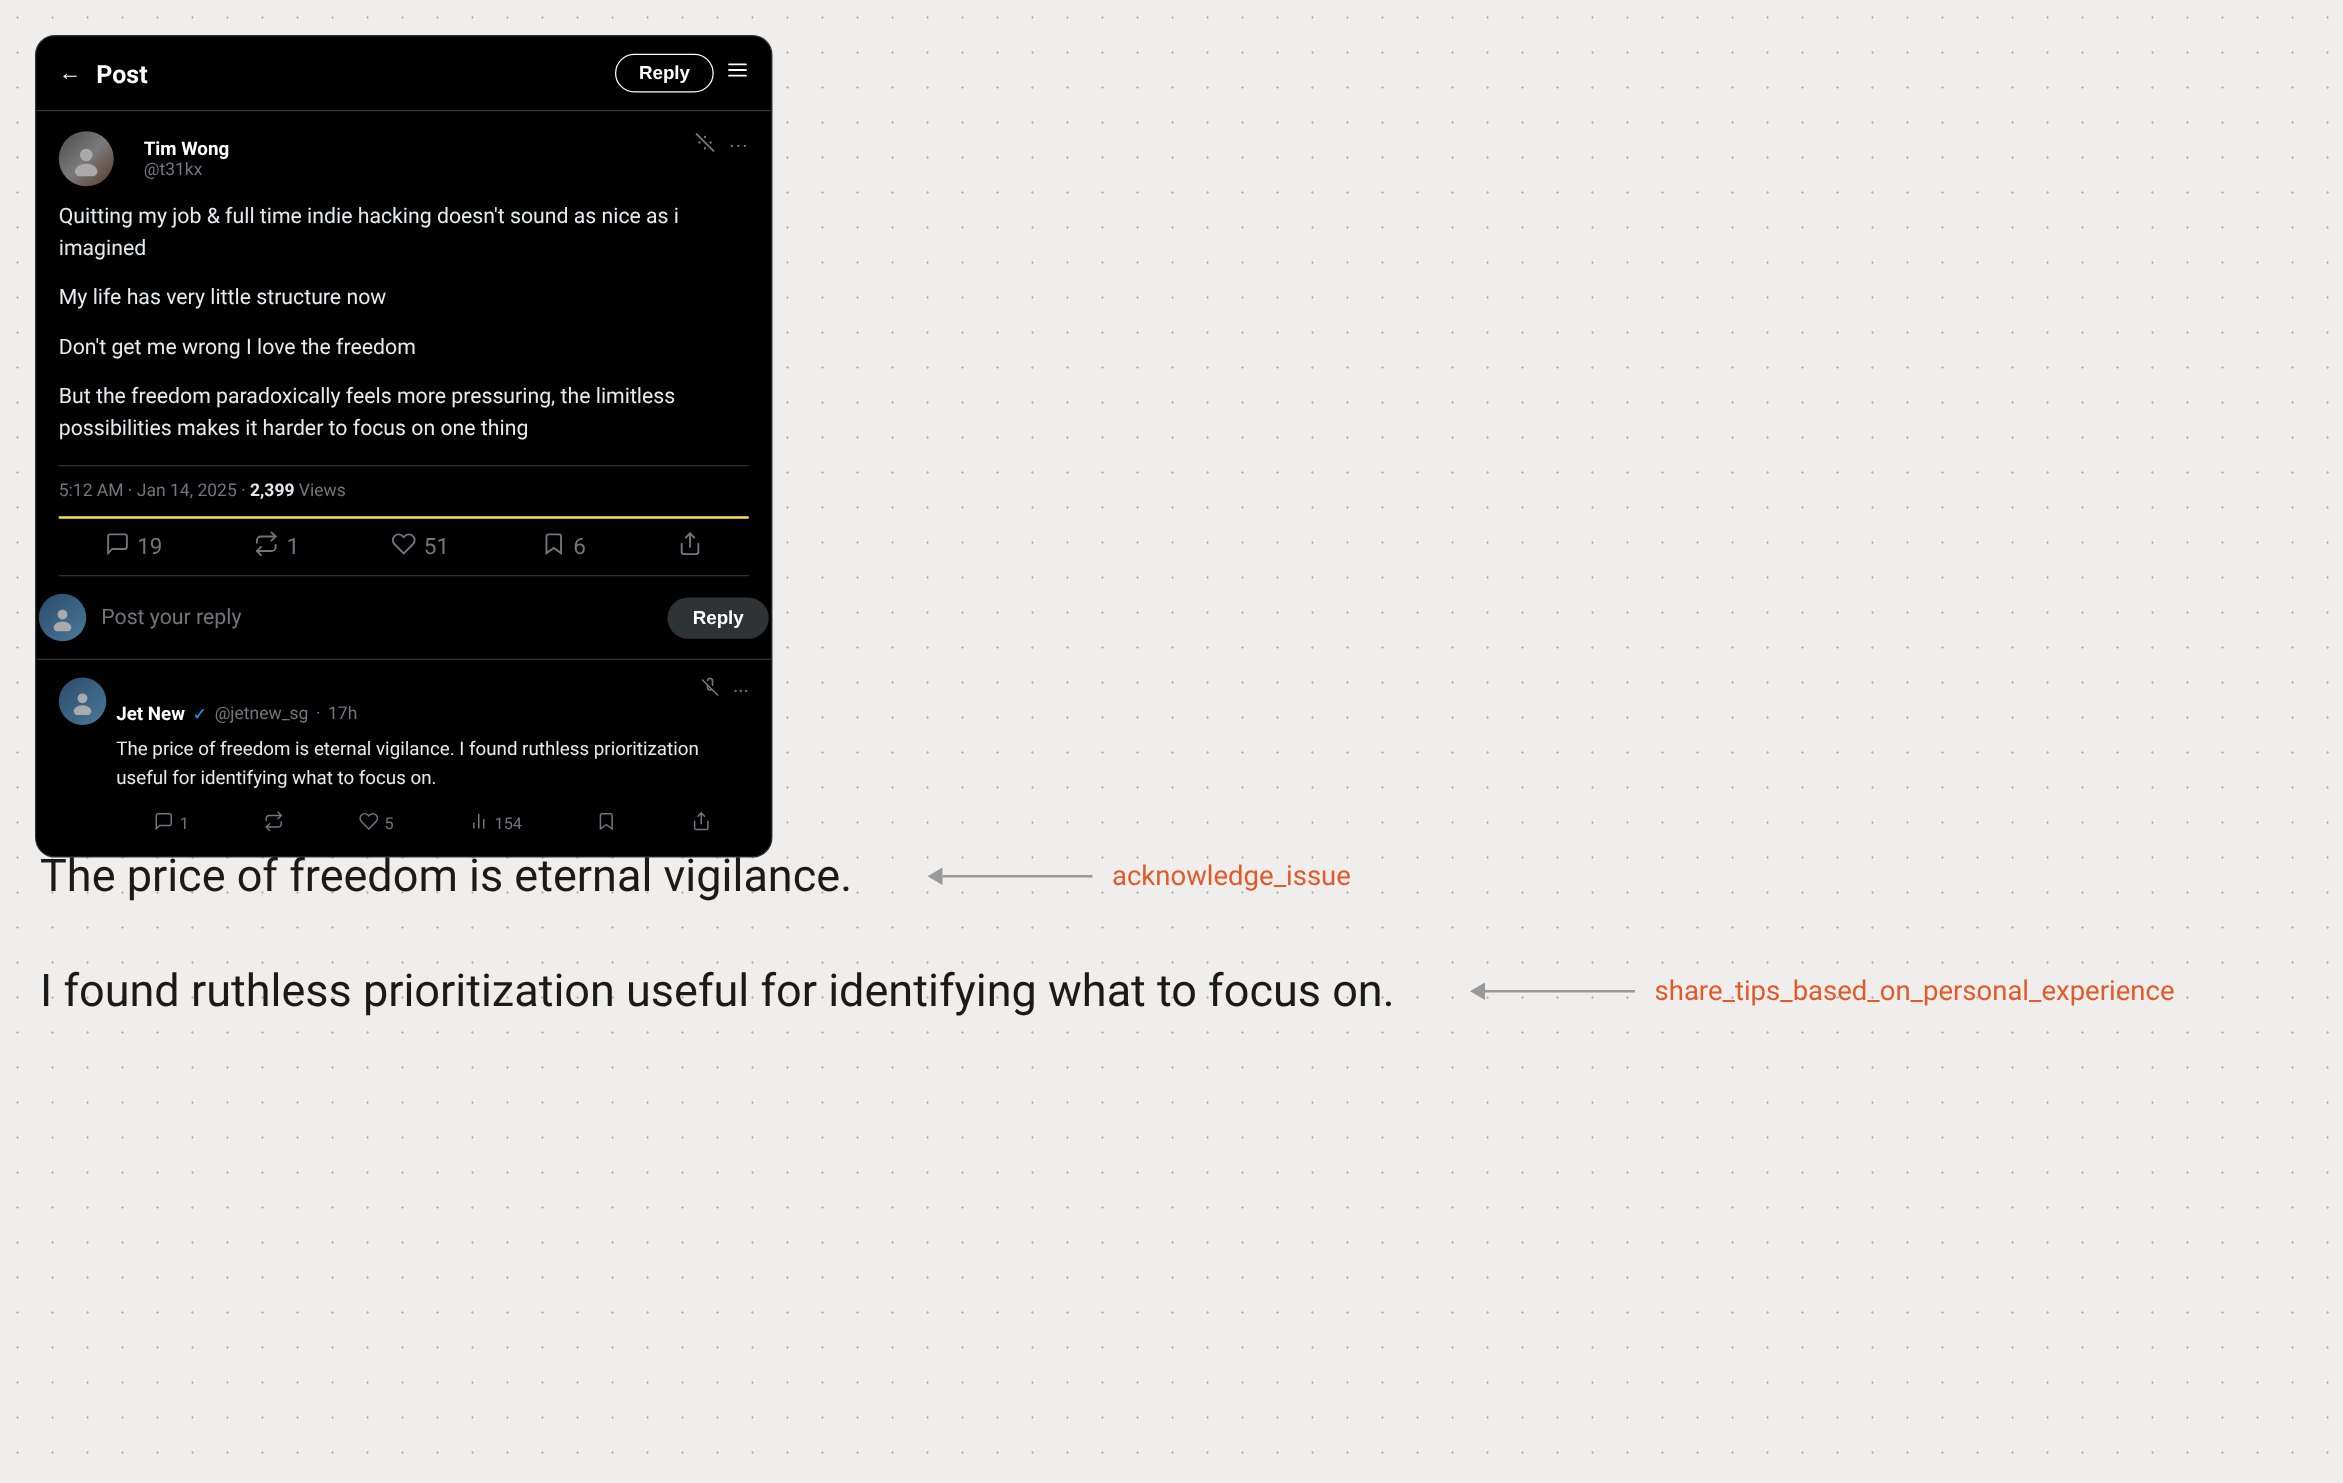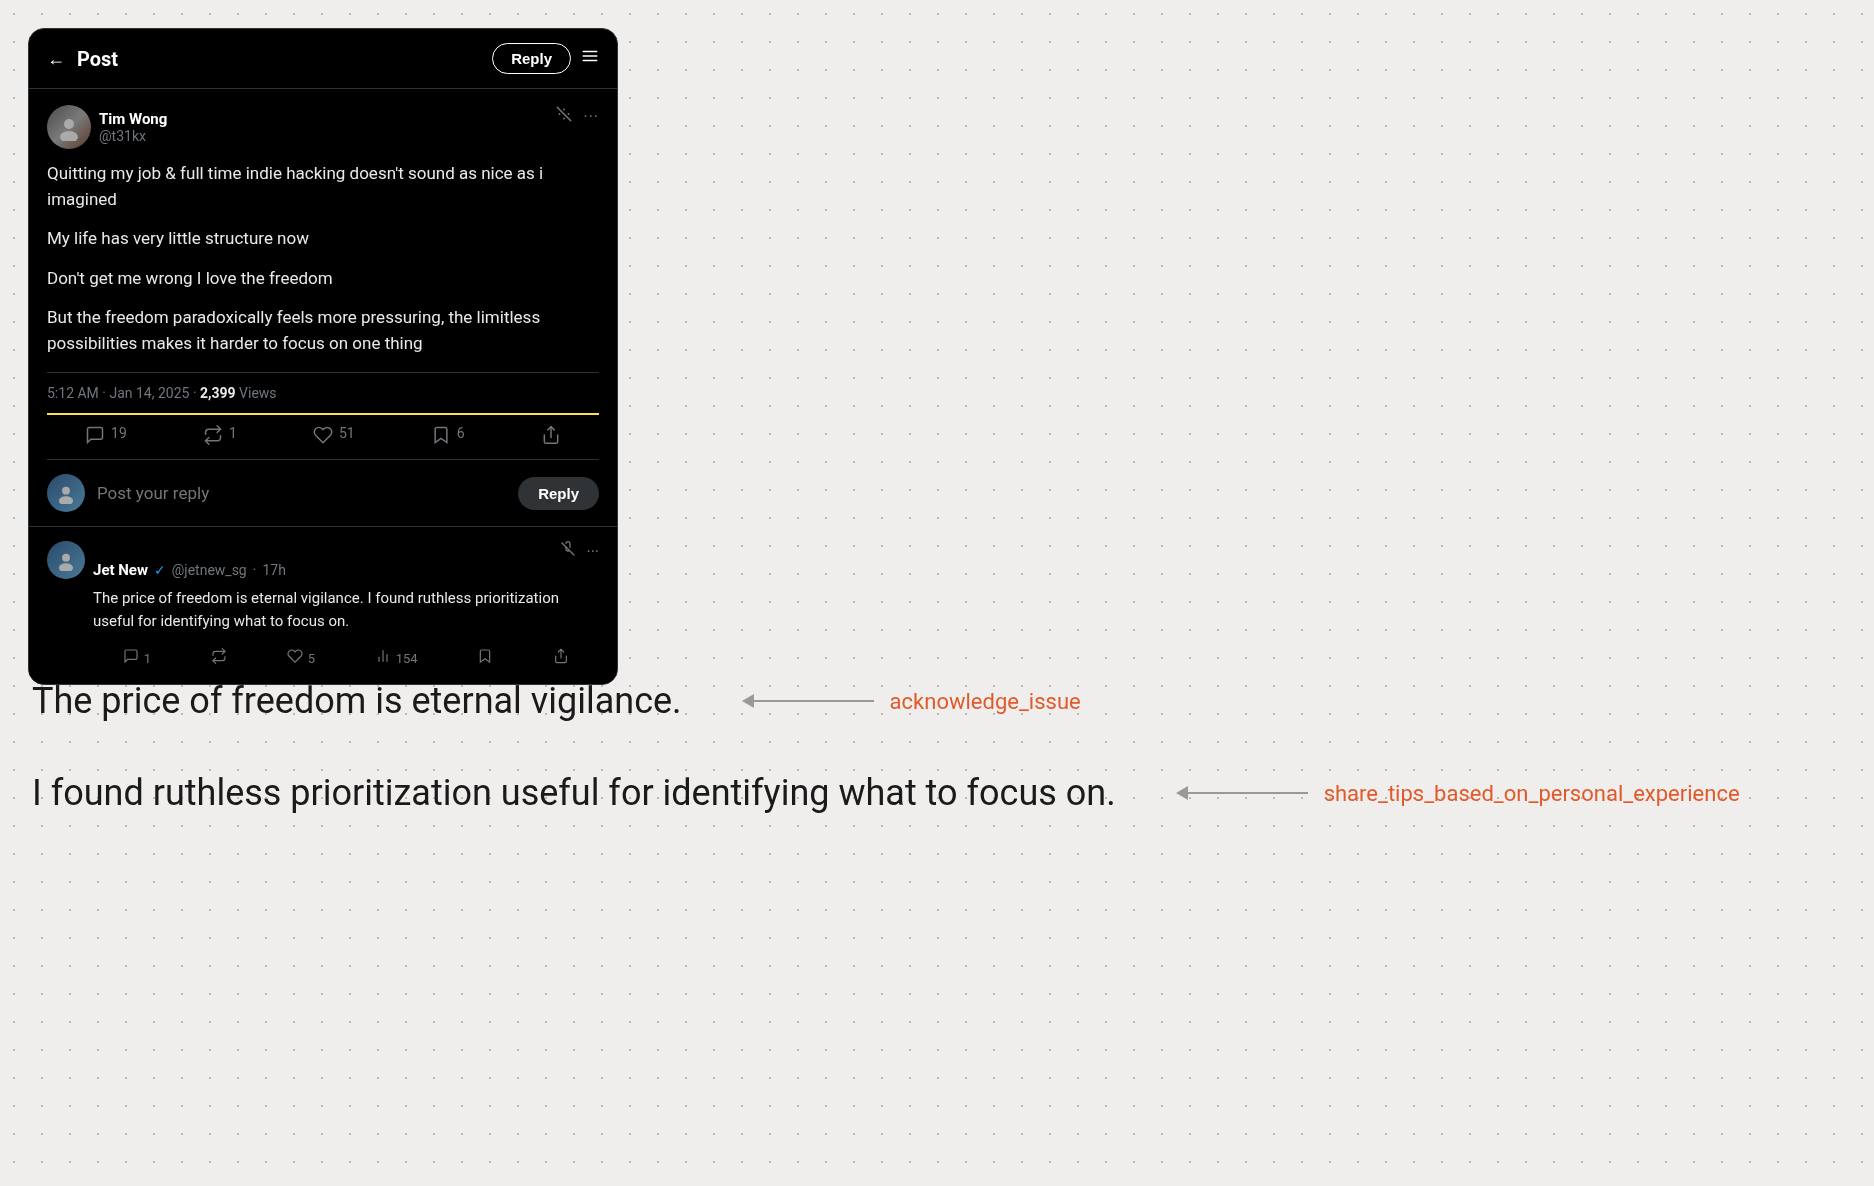--- a/index.html
+++ b/index.html
@@ -87,21 +87,21 @@
     .tweet-author-row {
       display: flex;
       align-items: flex-start;
       justify-content: space-between;
       margin-bottom: 12px;
     }
 
     .tweet-author-left {
       display: flex;
       align-items: center;
-      gap: 8px;
+      gap: 24px;
     }
 
     .avatar {
       width: 44px;
       height: 44px;
       border-radius: 50%;
       background: linear-gradient(135deg, #555 0%, #888 100%);
       overflow: hidden;
       flex-shrink: 0;
       display: flex;
@@ -170,36 +170,36 @@
     .engagement-row {
       display: flex;
       align-items: center;
       justify-content: space-around;
       padding: 10px 0;
       border-bottom: 1px solid #2f3336;
     }
 
     .eng-item {
       display: flex;
-      align-items: flex-start;
+      align-items: center;
       gap: 6px;
       color: #71767b;
-      font-size: 14px;
+      font-size: 18px;
       cursor: pointer;
     }
 
     .eng-icon {
       font-size: 18px;
     }
 
     
     .reply-input-row {
       display: flex;
       align-items: center;
-      padding: 14px 18px;
+      padding: 14px 2px;
       gap: 12px;
       border-bottom: 1px solid #2f3336;
     }
 
     .reply-avatar {
       width: 38px;
       height: 38px;
       border-radius: 50%;
       background: linear-gradient(135deg, #2a4a6a 0%, #4a7a9a 100%);
       flex-shrink: 0;

